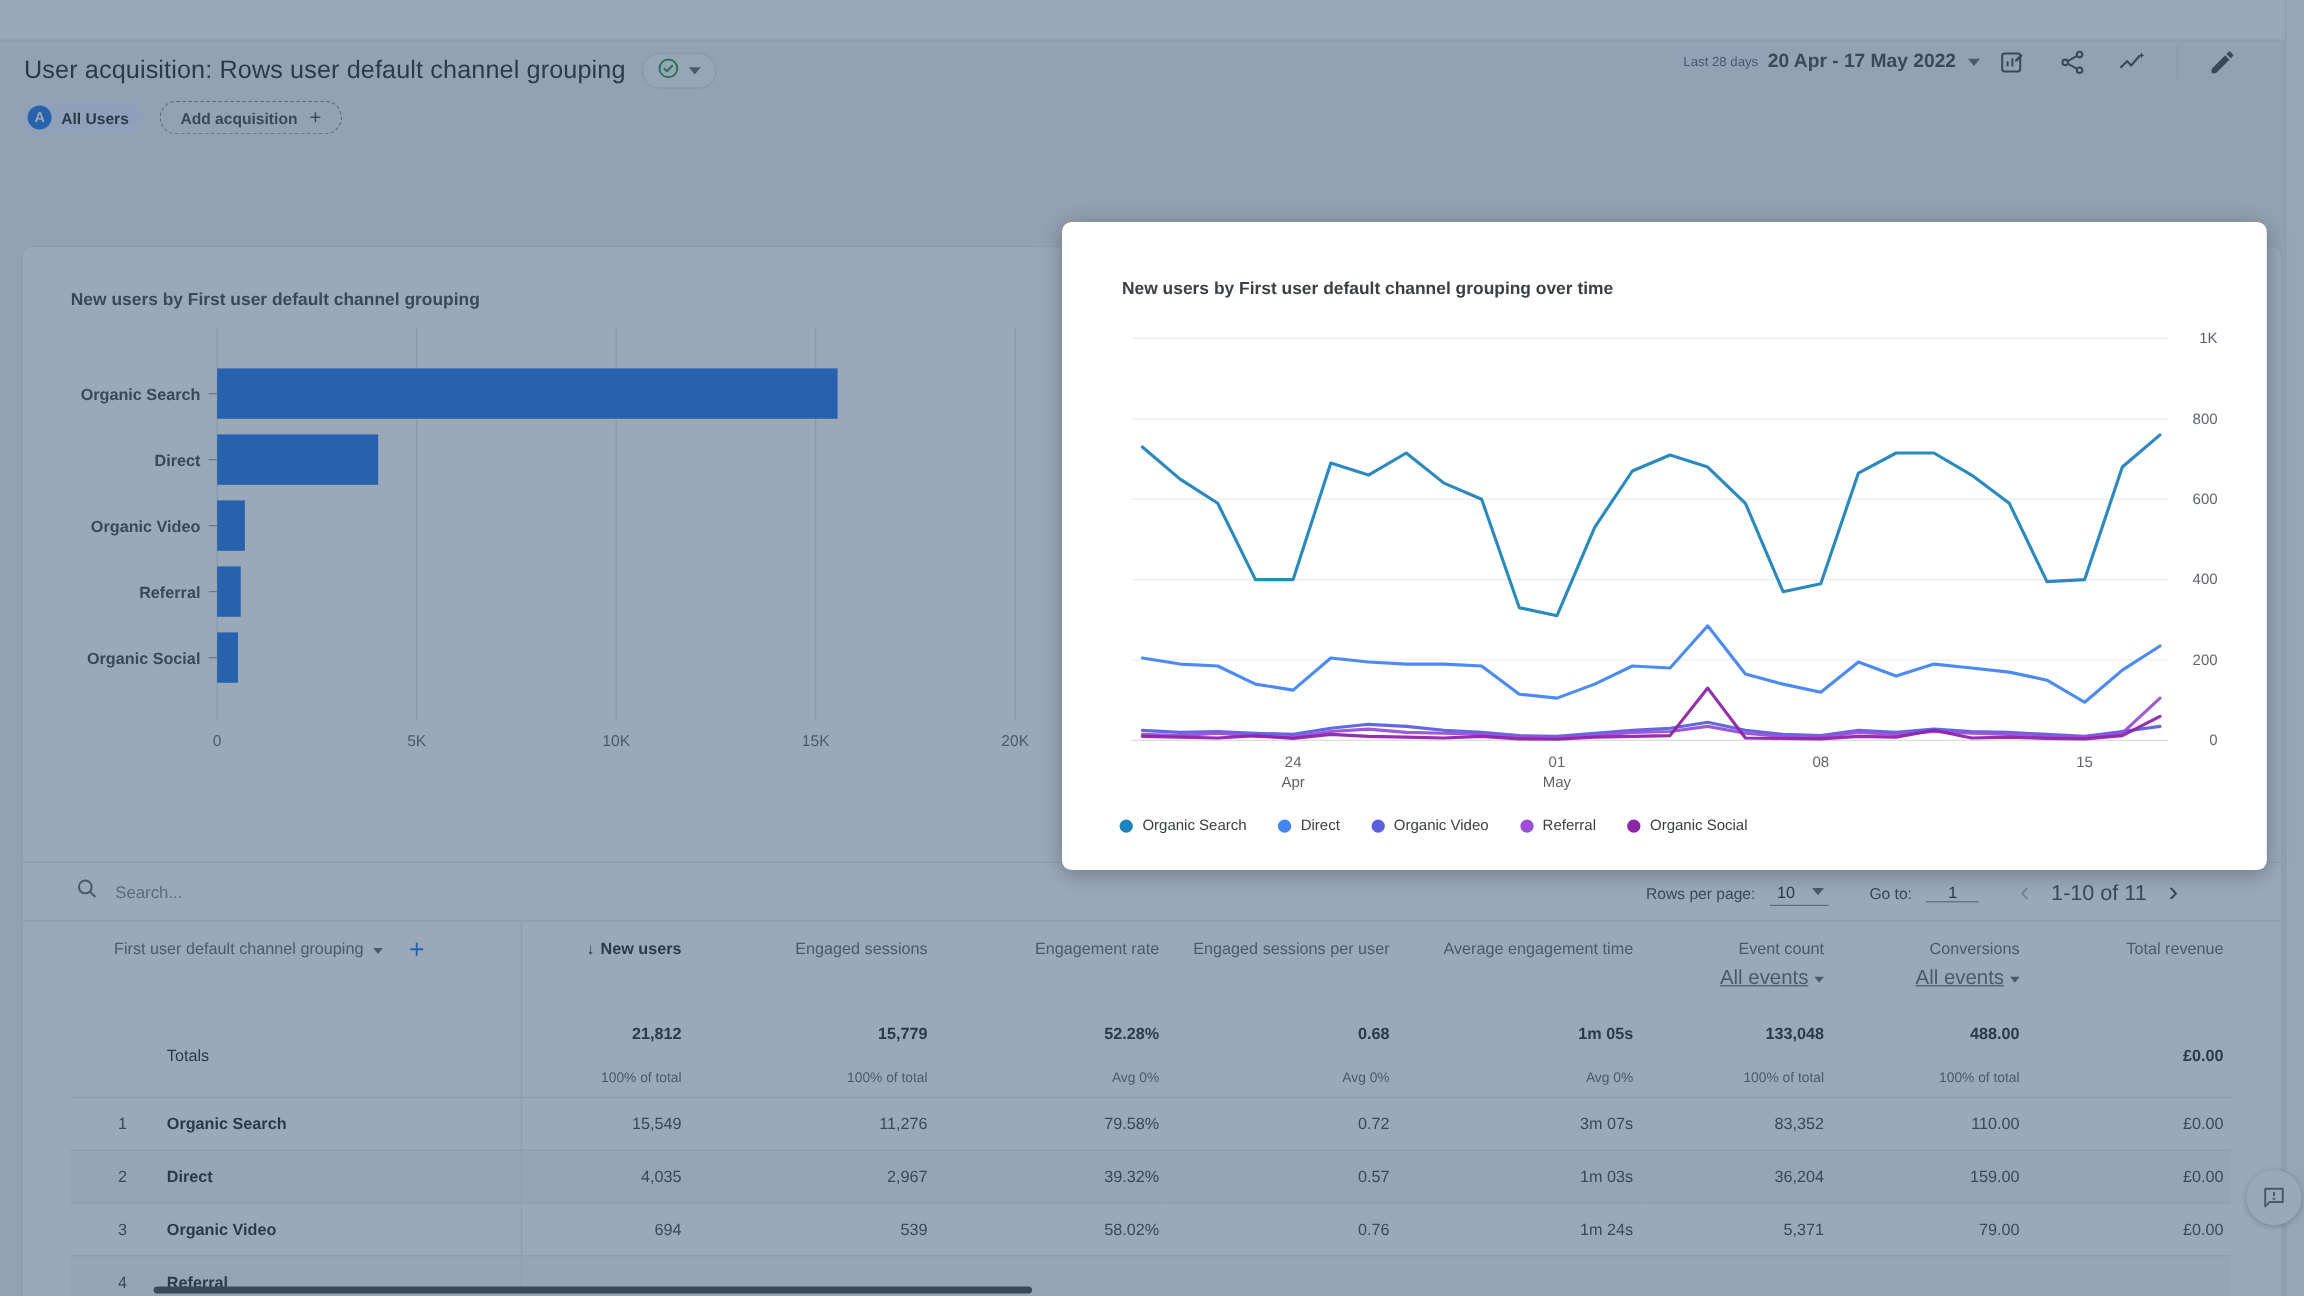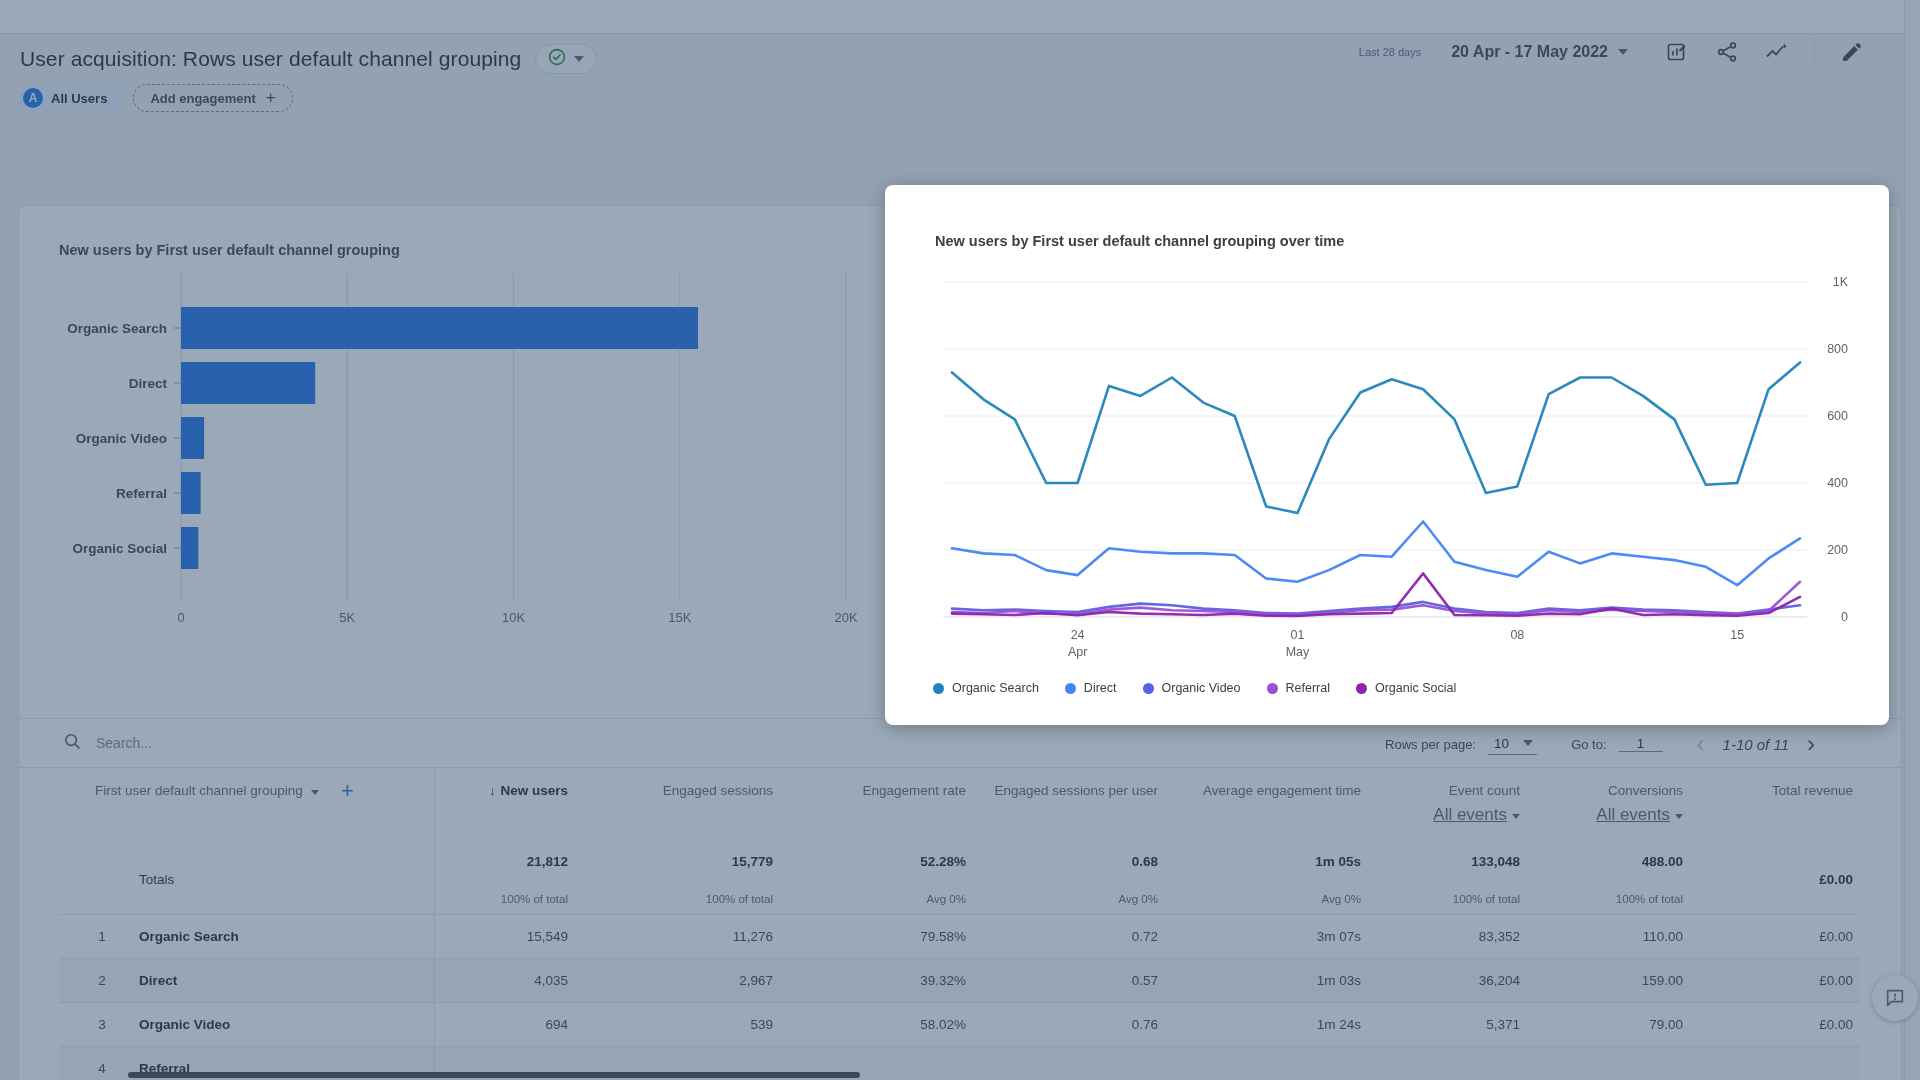--- a/index.html
+++ b/index.html
@@ -16,21 +16,21 @@
   .title-pill { display:flex; align-items:center; gap:8px; height:30px; padding:0 12px; border:1px solid #dadce0; border-radius:16px; background:rgba(255,255,255,.55); cursor:pointer; }
   .caret-down { width:0; height:0; border-left:5px solid transparent; border-right:5px solid transparent; border-top:6px solid #5f6368; }
   .chips-row { position:absolute; left:18px; top:84px; display:flex; align-items:center; gap:12px; }
   .chip-allusers { display:flex; align-items:center; gap:8px; height:28px; padding:0 14px 0 5px; background:#e8f0fe; border-radius:14px; cursor:pointer; }
   .chip-avatar { width:20px; height:20px; border-radius:50%; background:#1a73e8; color:#fff; font-size:12px; font-weight:bold; display:flex; align-items:center; justify-content:center; }
   .chip-allusers span.lbl { font-size:13px; font-weight:600; color:#202124; }
   .chip-addcomp { display:flex; align-items:center; gap:10px; height:28px; padding:0 16px; border:1px dashed #80868b; border-radius:16px; font-size:13px; font-weight:600; color:#3c4043; cursor:pointer; }
   .chip-addcomp .plus { font-size:17px; font-weight:400; color:#3c4043; }
 
   
-  .header-right { position:absolute; right:55px; top:38px; display:flex; align-items:center; gap:22px; }
+  .header-right { position:absolute; right:55px; top:38px; display:flex; align-items:center; }
   .date-chip { font-size:11px; color:#5f6368; background:#eef1f4; border-radius:4px; padding:4px 8px; }
   .date-text { display:flex; align-items:center; gap:10px; font-size:16px; color:#3c4043; font-weight:600; cursor:pointer; }
   .toolbar-icons { display:flex; align-items:center; gap:24px; margin-left:14px; }
   .tb-icon { width:26px; height:26px; cursor:pointer; display:flex; align-items:center; justify-content:center; }
   .tb-divider { width:1px; height:28px; background:#dadce0; }
 
   
   .card { position:absolute; left:18px; top:205px; width:1884px; height:1000px; background:#ffffff; border:1px solid #e6e8ea; border-radius:8px 8px 0 0; }
   .card-chart-title { padding:36px 0 0 40px; font-size:14.5px; font-weight:600; color:#3c4043; }
   #bar-svg { display:block; margin-top:0; }
@@ -42,21 +42,21 @@
   .search-input::placeholder { color:#80868b; }
   .pagination { position:absolute; right:86px; top:0; height:50px; display:flex; align-items:center; gap:34px; }
   .pg-label { font-size:13px; color:#3c4043; }
   .pg-select { display:flex; align-items:center; gap:14px; border-bottom:1px solid #80868b; padding:2px 4px 3px 6px; cursor:pointer; }
   .pg-select .val { font-size:13.5px; color:#202124; }
   .goto-input { width:44px; text-align:center; border:none; border-bottom:1px solid #80868b; font-size:13.5px; color:#202124; background:transparent; font-family:inherit; outline:none; }
   .pager { display:flex; align-items:center; gap:18px; }
   .pager .nav { font-size:24px; line-height:1; cursor:pointer; }
   .pager .nav.prev { color:#b6bbc1; }
   .pager .nav.next { color:#3c4043; }
-  .pager .range { font-size:15px; color:#3c4043;font-style:italic; }
+  .pager .range { font-size:18px; color:#3c4043; }
 
   
   table.report { border-collapse:collapse; table-layout:fixed; margin-left:40px; width:1800px; }
   table.report th, table.report td { font-weight:normal; }
   thead th { text-align:right; vertical-align:top; padding:14px 6px 10px 0; font-size:13.5px; color:#5f6368; line-height:18px; height:78px; cursor:pointer; }
   thead th.dim { text-align:left; padding-left:36px; border-right:1px solid #e3e6e8; }
   thead th .hdr-main { display:flex; justify-content:flex-end; align-items:flex-start; gap:5px; }
   thead th.dim .hdr-main { justify-content:flex-start; align-items:center; gap:8px; }
   thead th .sort-arrow { color:#202124; font-size:13px; }
   thead th.sorted .lbl { color:#202124; font-weight:700; }
@@ -113,21 +113,21 @@
       <span class="caret-down"></span>
     </div>
   </div>
 
   <div class="chips-row">
     <div class="chip-allusers">
       <span class="chip-avatar">A</span>
       <span class="lbl">All Users</span>
     </div>
     <div class="chip-addcomp">
-      <span>Add engagement</span>
+      <span>Add acquisition</span>
       <span class="plus">+</span>
     </div>
   </div>
 
   <div class="header-right">
     <span class="date-chip">Last 28 days</span>
     <div class="date-text">
       <span>20 Apr - 17 May 2022</span>
       <span class="caret-down"></span>
     </div>

